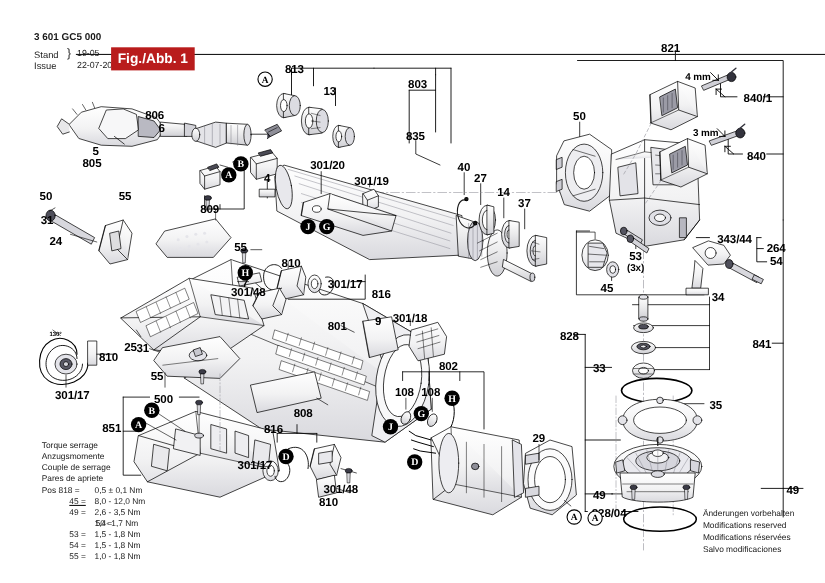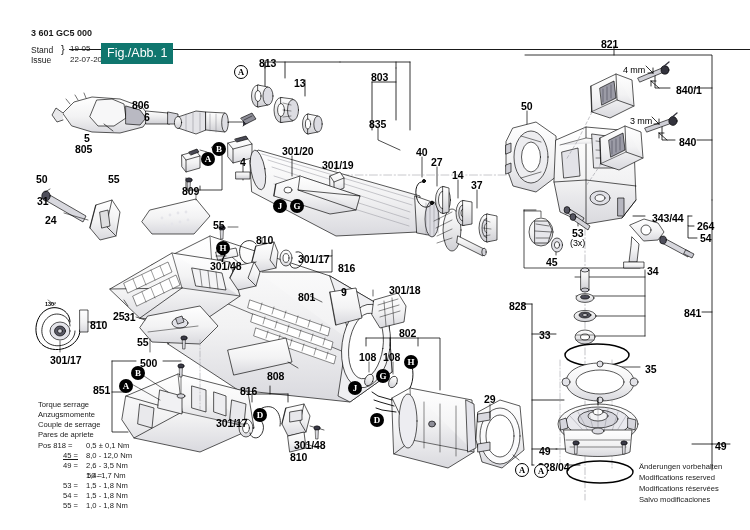--- a/index.html
+++ b/index.html
@@ -2,24 +2,24 @@
 <html><head>
 <meta charset="utf-8">
 <style>
   html,body{margin:0;padding:0;background:#ffffff;}
   body{width:750px;height:530px;position:relative;overflow:hidden;
        font-family:"Liberation Sans","DejaVu Sans",sans-serif;color:#000;}
   #sheet{position:absolute;left:0;top:0;width:750px;height:530px;}
   svg#art{position:absolute;left:0;top:0;width:750px;height:530px;}
   .lbl{position:absolute;font-weight:bold;font-size:10.5px;line-height:1;
        letter-spacing:-0.1px;white-space:nowrap;color:#000;}
-  .lbl.sm{font-size:9px;font-weight:normal;}
+  .lbl.sm{font-size:9px;font-weight:bold;}
   .lbl.tiny{font-size:5.5px;font-weight:bold;}
   .meta{position:absolute;font-size:8.5px;line-height:1.25;white-space:pre;color:#1a1a1a;}
-  .figbox{position:absolute;background:#0f766e;color:#fff;font-weight:normal;
+  .figbox{position:absolute;background:#b91c1c;color:#fff;font-weight:bold;
           font-size:12.5px;padding:3px 6px 4px 6px;letter-spacing:0px;}
   .torque{position:absolute;font-size:7.6px;line-height:1.42;white-space:pre;color:#1a1a1a;}
   .legal{position:absolute;font-size:7.6px;line-height:1.42;white-space:pre;color:#1a1a1a;}
   .strike{position:relative;}
   .strike:after{content:"";position:absolute;left:-1px;right:-1px;top:50%;
                 height:1px;background:#1a1a1a;}
   .cl{position:absolute;width:14px;height:14px;border-radius:50%;background:#000;
       color:#fff;font-size:9px;font-weight:bold;display:flex;align-items:center;
       justify-content:center;font-family:"Liberation Serif",serif;}
   .cl.open{background:#fff;color:#000;border:1.1px solid #000;width:12px;height:12px;
@@ -760,21 +760,21 @@
       <div class="lbl" style="left: 124px; top: 312px;">31</div>
       <div class="lbl" style="left: 137px; top: 337px;">55</div>
       <div class="lbl" style="left: 213px; top: 220px;">55</div>
       <div class="lbl" style="left: 220px; top: 253px;">7</div>
       <div class="lbl" style="left: 256px; top: 235px;">810</div>
       <div class="lbl" style="left: 210px; top: 261px;">301/48</div>
       <div class="lbl" style="left: 298px; top: 254px;">301/17</div>
       <div class="lbl" style="left: 338px; top: 263px;">816</div>
       <div class="lbl" style="left: 298px; top: 292px;">801</div>
       <div class="lbl" style="left: 341px; top: 287px;">9</div>
-      <div class="lbl" style="left: 357px; top: 285px; margin-left: 32px;">301/18</div>
+      <div class="lbl" style="left: 357px; top: 285px;">301/18</div>
       <div class="lbl" style="left: 399px; top: 328px;">802</div>
       <div class="lbl" style="left: 359px; top: 352px;">108</div>
       <div class="lbl" style="left: 383px; top: 352px;">108</div>
       <div class="lbl" style="left: 267px; top: 371px;">808</div>
       <div class="lbl" style="left: 140px; top: 358px;">500</div>
       <div class="lbl" style="left: 93px; top: 385px;">851</div>
       <div class="lbl" style="left: 240px; top: 386px;">816</div>
       <div class="lbl" style="left: 216px; top: 418px;">301/17</div>
       <div class="lbl" style="left: 294px; top: 440px;">301/48</div>
       <div class="lbl" style="left: 290px; top: 452px;">810</div>

